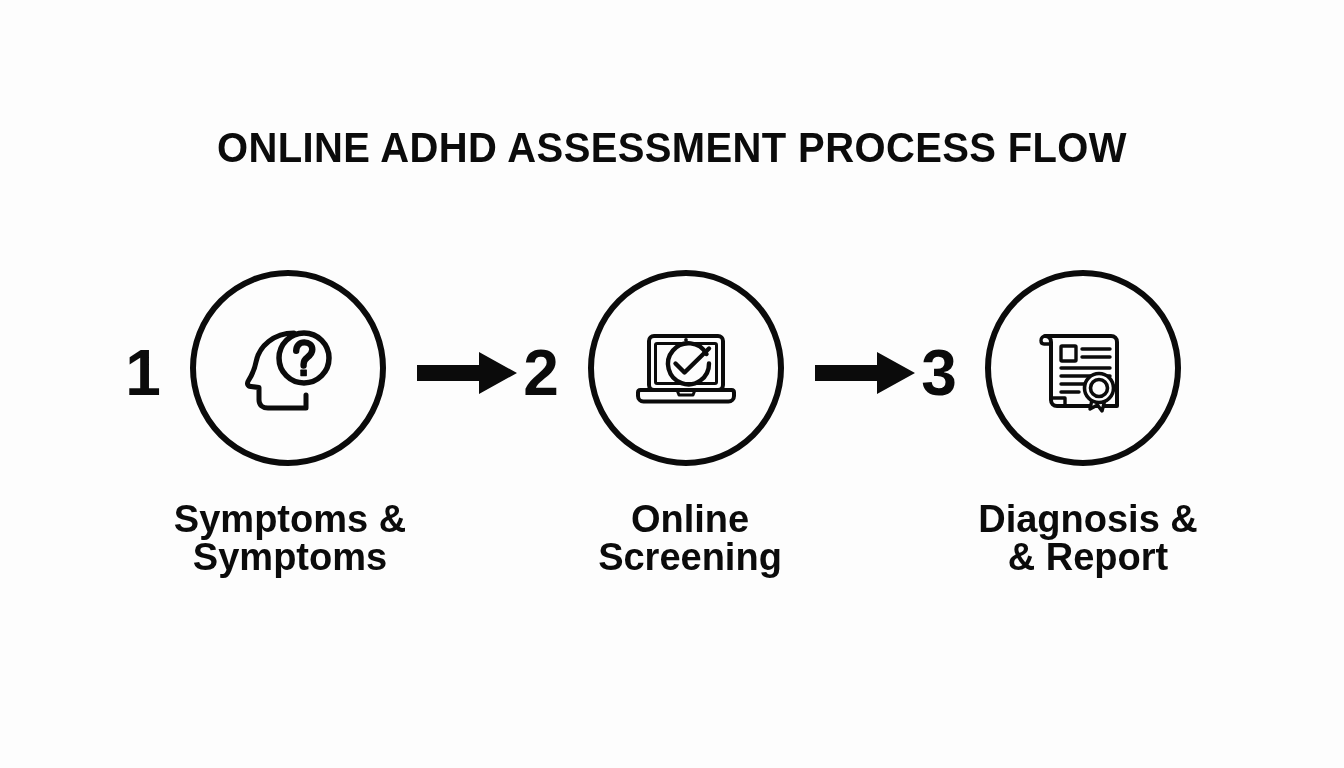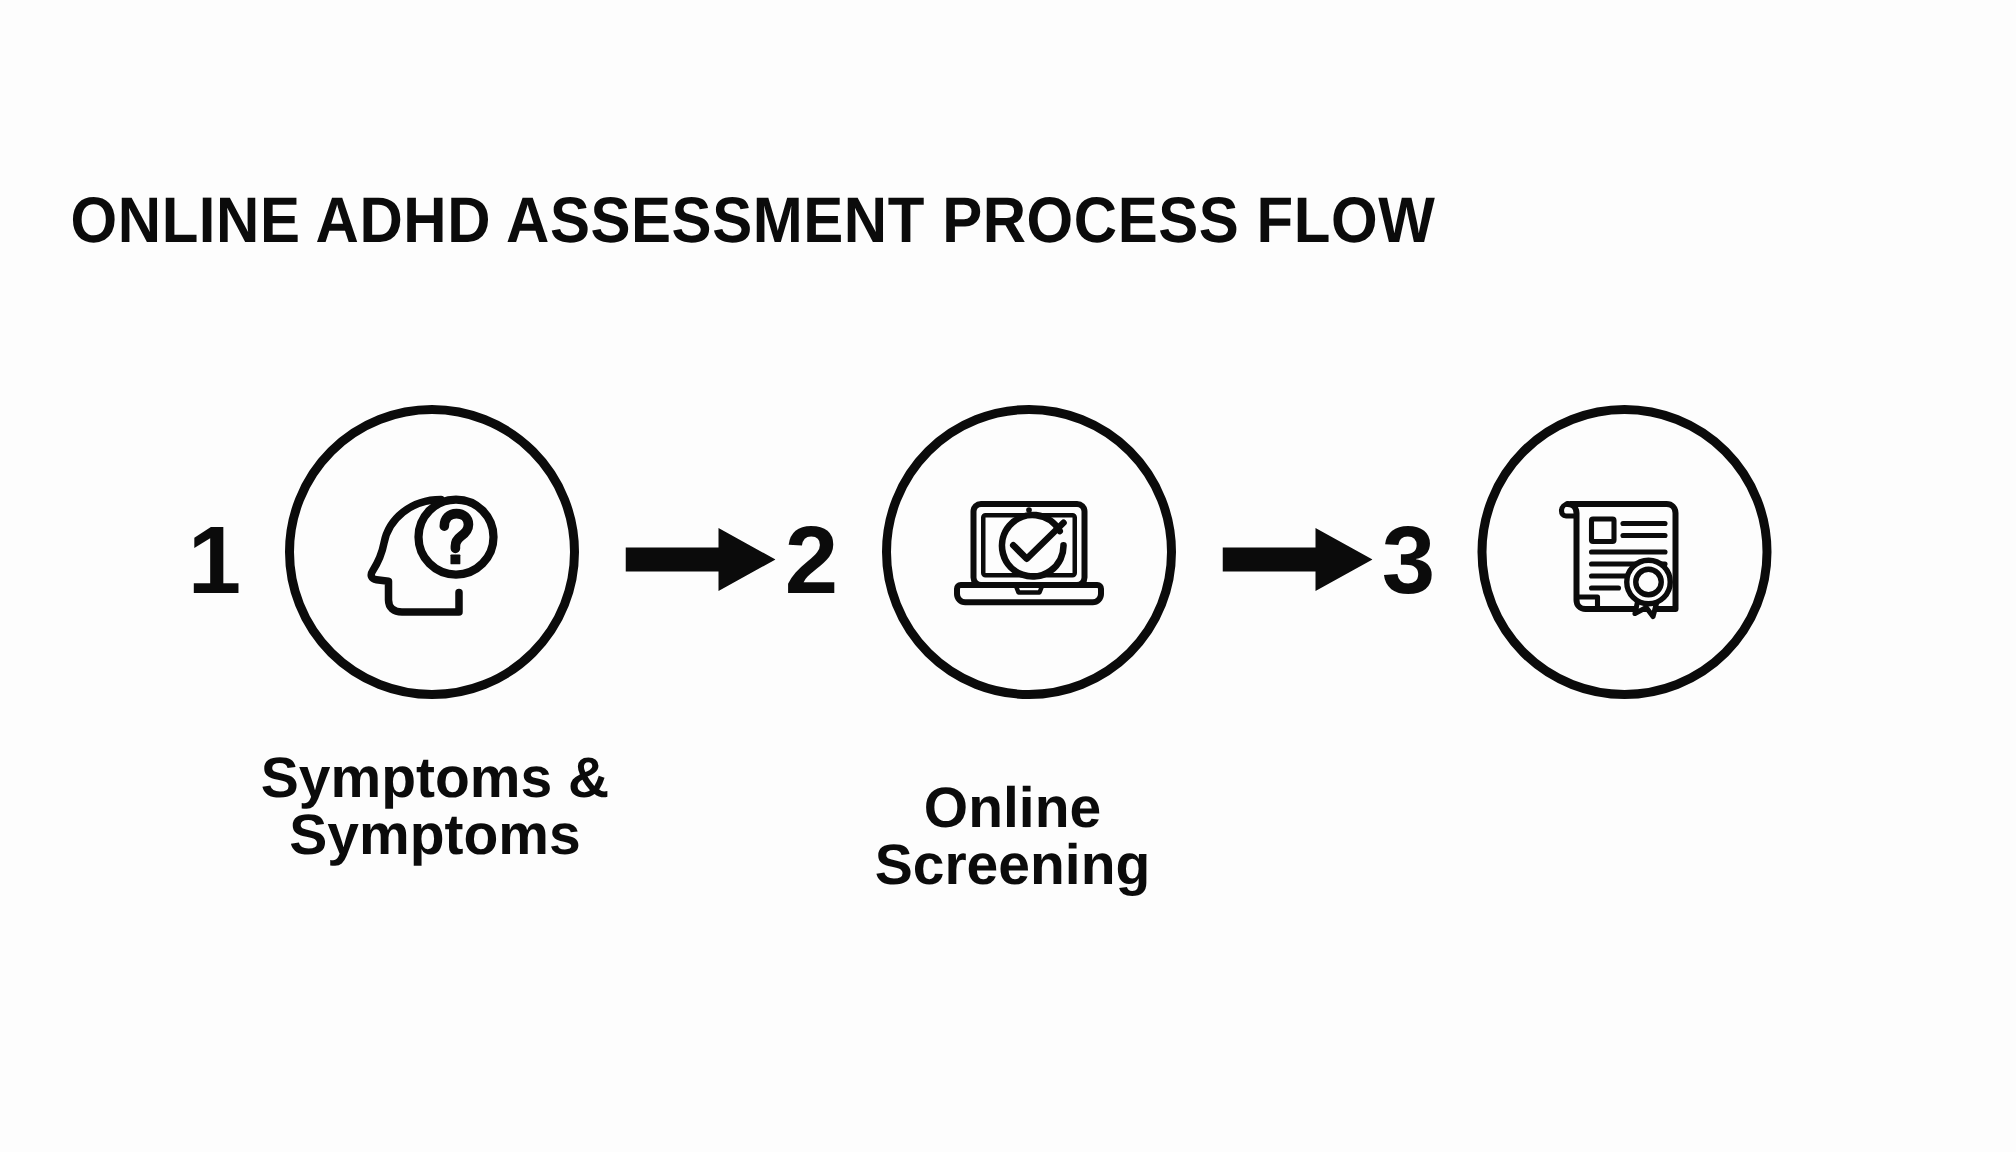--- a/index.html
+++ b/index.html
@@ -22,20 +22,21 @@
     height: 768px;
     background: #fdfdfd;
   }
 
   
   #title-block {
     position: absolute;
     top: 124px;
     left: 0;
     width: 1344px;
+    text-align: center;
   }
   #page-title {
     font-family: "Liberation Sans", sans-serif;
     font-weight: bold;
     font-size: 43px;
     letter-spacing: 0.4px;
     line-height: 1.1;
     color: #0b0b0b;
     transform: scaleX(0.93);
     transform-origin: center center;
@@ -127,21 +128,21 @@
     top: 0;
     text-align: center;
     font-family: "Liberation Sans", sans-serif;
     font-weight: bold;
     font-size: 38px;
     line-height: 38px;
     color: #0b0b0b;
   }
   .step-label .label-line { display: block; white-space: nowrap; }
   #label-1 { left: 130px; width: 320px; }
-  #label-2 { left: 515px; width: 320px; margin-top: 20px; }
+  #label-2 { left: 530px; width: 320px; }
   #label-3 { left: 928px; width: 320px; }
 </style>
 </head>
 <body>
 
 <div id="infographic">
 
   <div id="title-block">
     <div id="page-title">ONLINE ADHD ASSESSMENT PROCESS FLOW</div>
   </div>
@@ -236,16 +237,20 @@
     <div class="step-label" id="label-1">
       <span class="label-line">Symptoms &amp;</span>
       <span class="label-line">Symptoms</span>
     </div>
 
     <div class="step-label" id="label-2">
       <span class="label-line">Online</span>
       <span class="label-line">Screening</span>
     </div>
 
+    <div class="step-label" id="label-3">
+      <span class="label-line">Diagnosis &amp;</span>
+      <span class="label-line">&amp; Report</span>
+    </div>
 
   </div>
 
 </div>
 
 </body></html>

